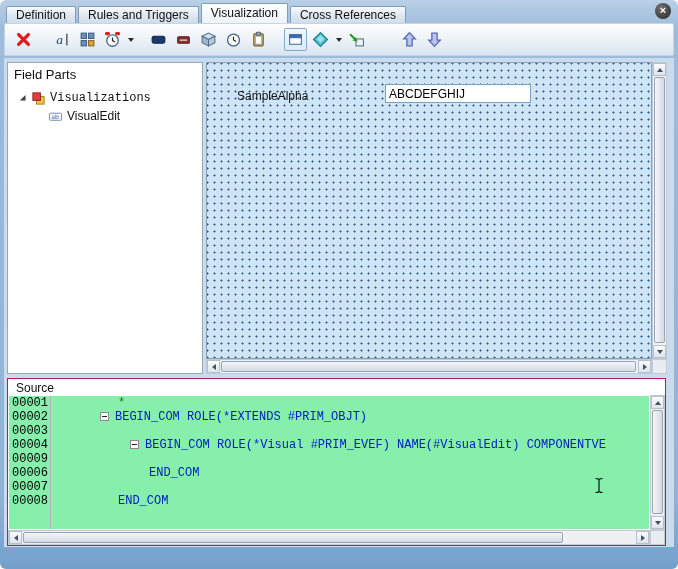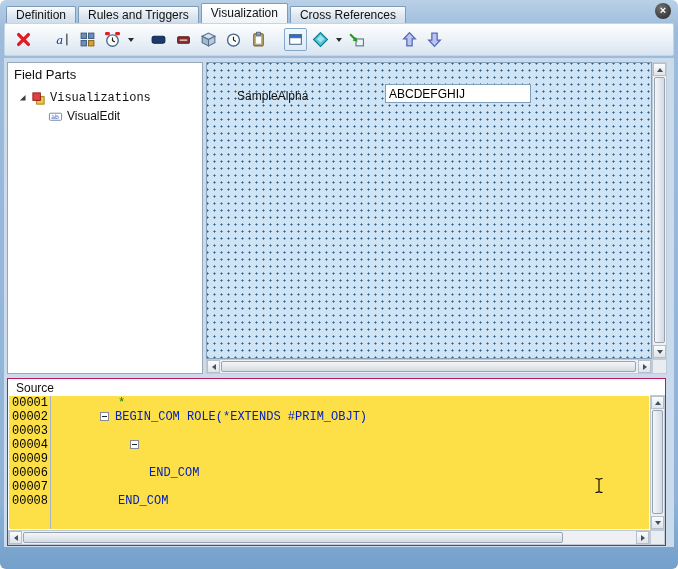--- a/index.html
+++ b/index.html
@@ -44,21 +44,21 @@
   .design{position:absolute;left:202px;top:4px;width:461px;height:312px;}
   .canvas{position:absolute;left:0;top:0;right:15px;bottom:15px;background:#cfe5f6;border:1px solid #86a2ba;
        background-image:radial-gradient(circle,#2e5c88 0.9px,rgba(0,0,0,0) 1.15px);
        background-size:7px 7px;background-position:4px 4px;}
   .sample-label{position:absolute;left:30px;top:26px;font-size:12px;}
   .sample-input{position:absolute;left:178px;top:21px;width:146px;height:19px;border:1px solid #7fa0bc;
        background:#fff;font-family:"Liberation Sans",sans-serif;font-size:12px;padding:0 3px;}
   
   .source{position:absolute;left:3px;top:320px;width:659px;height:168px;background:#fff;border:1px solid #be185d;}
   .src-title{font-size:12px;padding:2px 0 0 8px;}
-  .src-body{position:absolute;left:1px;top:17px;right:16px;bottom:16px;overflow:hidden;background:#fde047;text-decoration:underline;}
+  .src-body{position:absolute;left:1px;top:17px;right:16px;bottom:16px;overflow:hidden;background:#86efac;text-decoration:underline;}
   .src-gutter{position:absolute;left:0;top:0;width:42px;bottom:0;border-right:1px solid #aab4be;}
   .ln{height:14px;line-height:14px;font-family:"Liberation Mono","DejaVu Sans Mono",monospace;font-size:12px;padding-left:3px;color:#000;}
   .src-code{position:absolute;left:43px;top:0;right:0;bottom:0;}
   .code-line{position:relative;height:14px;}
   .code-text{position:absolute;top:0;height:14px;line-height:14px;white-space:pre;
        font-family:"Liberation Mono","DejaVu Sans Mono",monospace;font-size:12px;}
   .fold-box{position:absolute;top:2px;width:9px;height:9px;background:#fff;border:1px solid #848b93;}
   .fold-box::after{content:"";position:absolute;left:1px;top:3px;width:5px;height:1px;background:#222;}
   .ibeam{position:absolute;left:586px;top:98px;width:10px;height:17px;}
   
@@ -306,20 +306,21 @@
             <div class="code-line">
               <span class="code-text" style="left: 66px; color: rgb(0, 127, 0);">*</span>
             </div>
             <div class="code-line">
               <span class="fold-box" style="left: 48px;"></span>
               <span class="code-text" style="left: 63px; color: rgb(0, 32, 194); text-align: right;">BEGIN_COM ROLE(*EXTENDS #PRIM_OBJT)</span>
             </div>
             <div class="code-line"></div>
             <div class="code-line">
               <span class="fold-box" style="left: 78px;"></span>
+              <span class="code-text" style="left: 93px; color: rgb(0, 32, 194);">BEGIN_COM ROLE(*Visual #PRIM_EVEF) NAME(#VisualEdit) COMPONENTVE</span>
             </div>
             <div class="code-line"></div>
             <div class="code-line">
               <span class="code-text" style="left: 97px; color: rgb(0, 32, 194);">END_COM</span>
             </div>
             <div class="code-line"></div>
             <div class="code-line">
               <span class="code-text" style="left: 66px; color: rgb(0, 32, 194);">END_COM</span>
             </div>
           </div>

